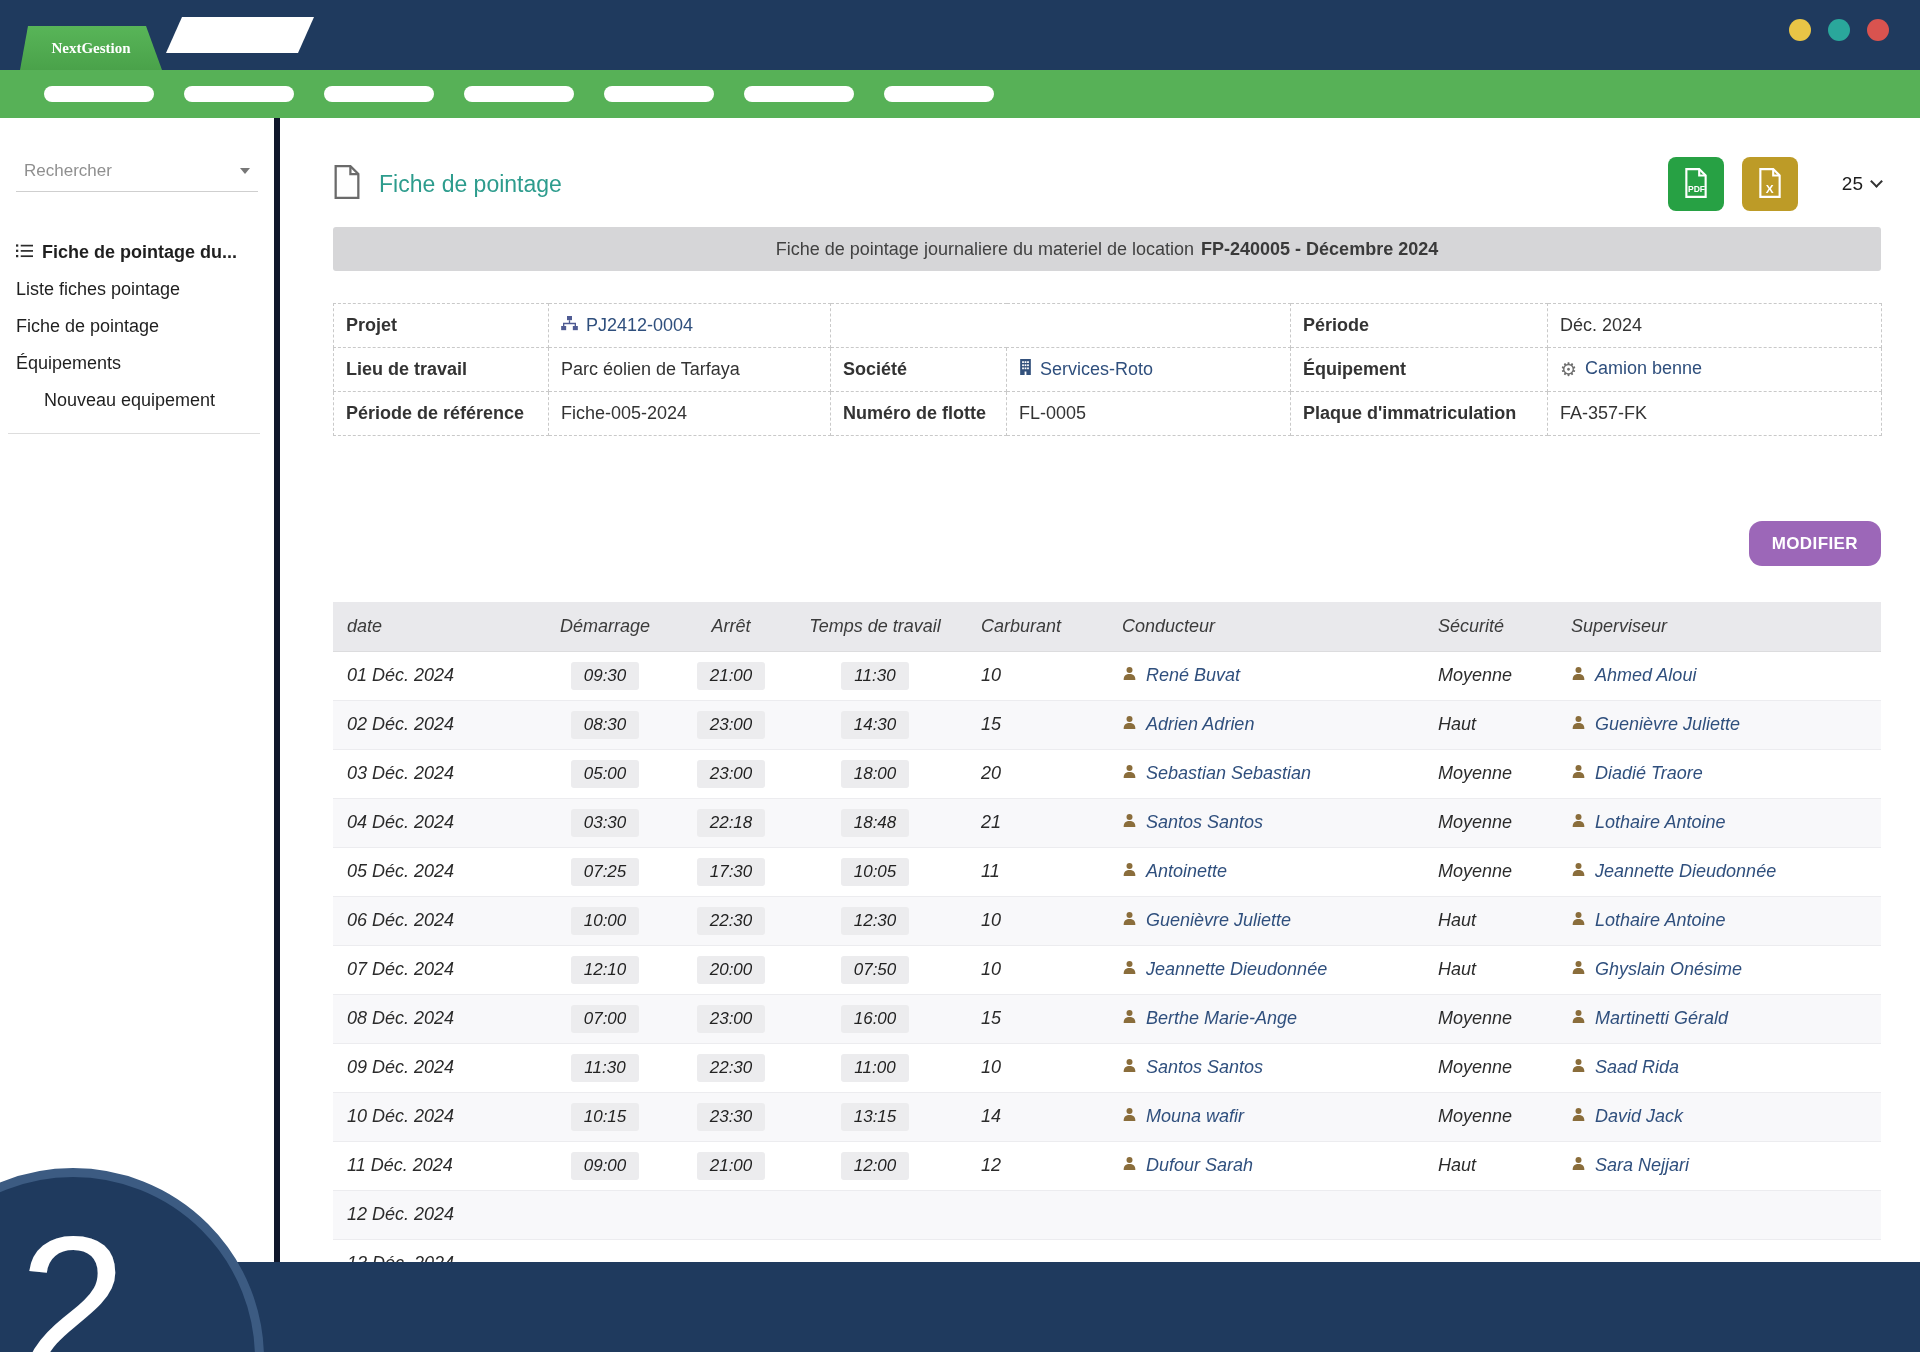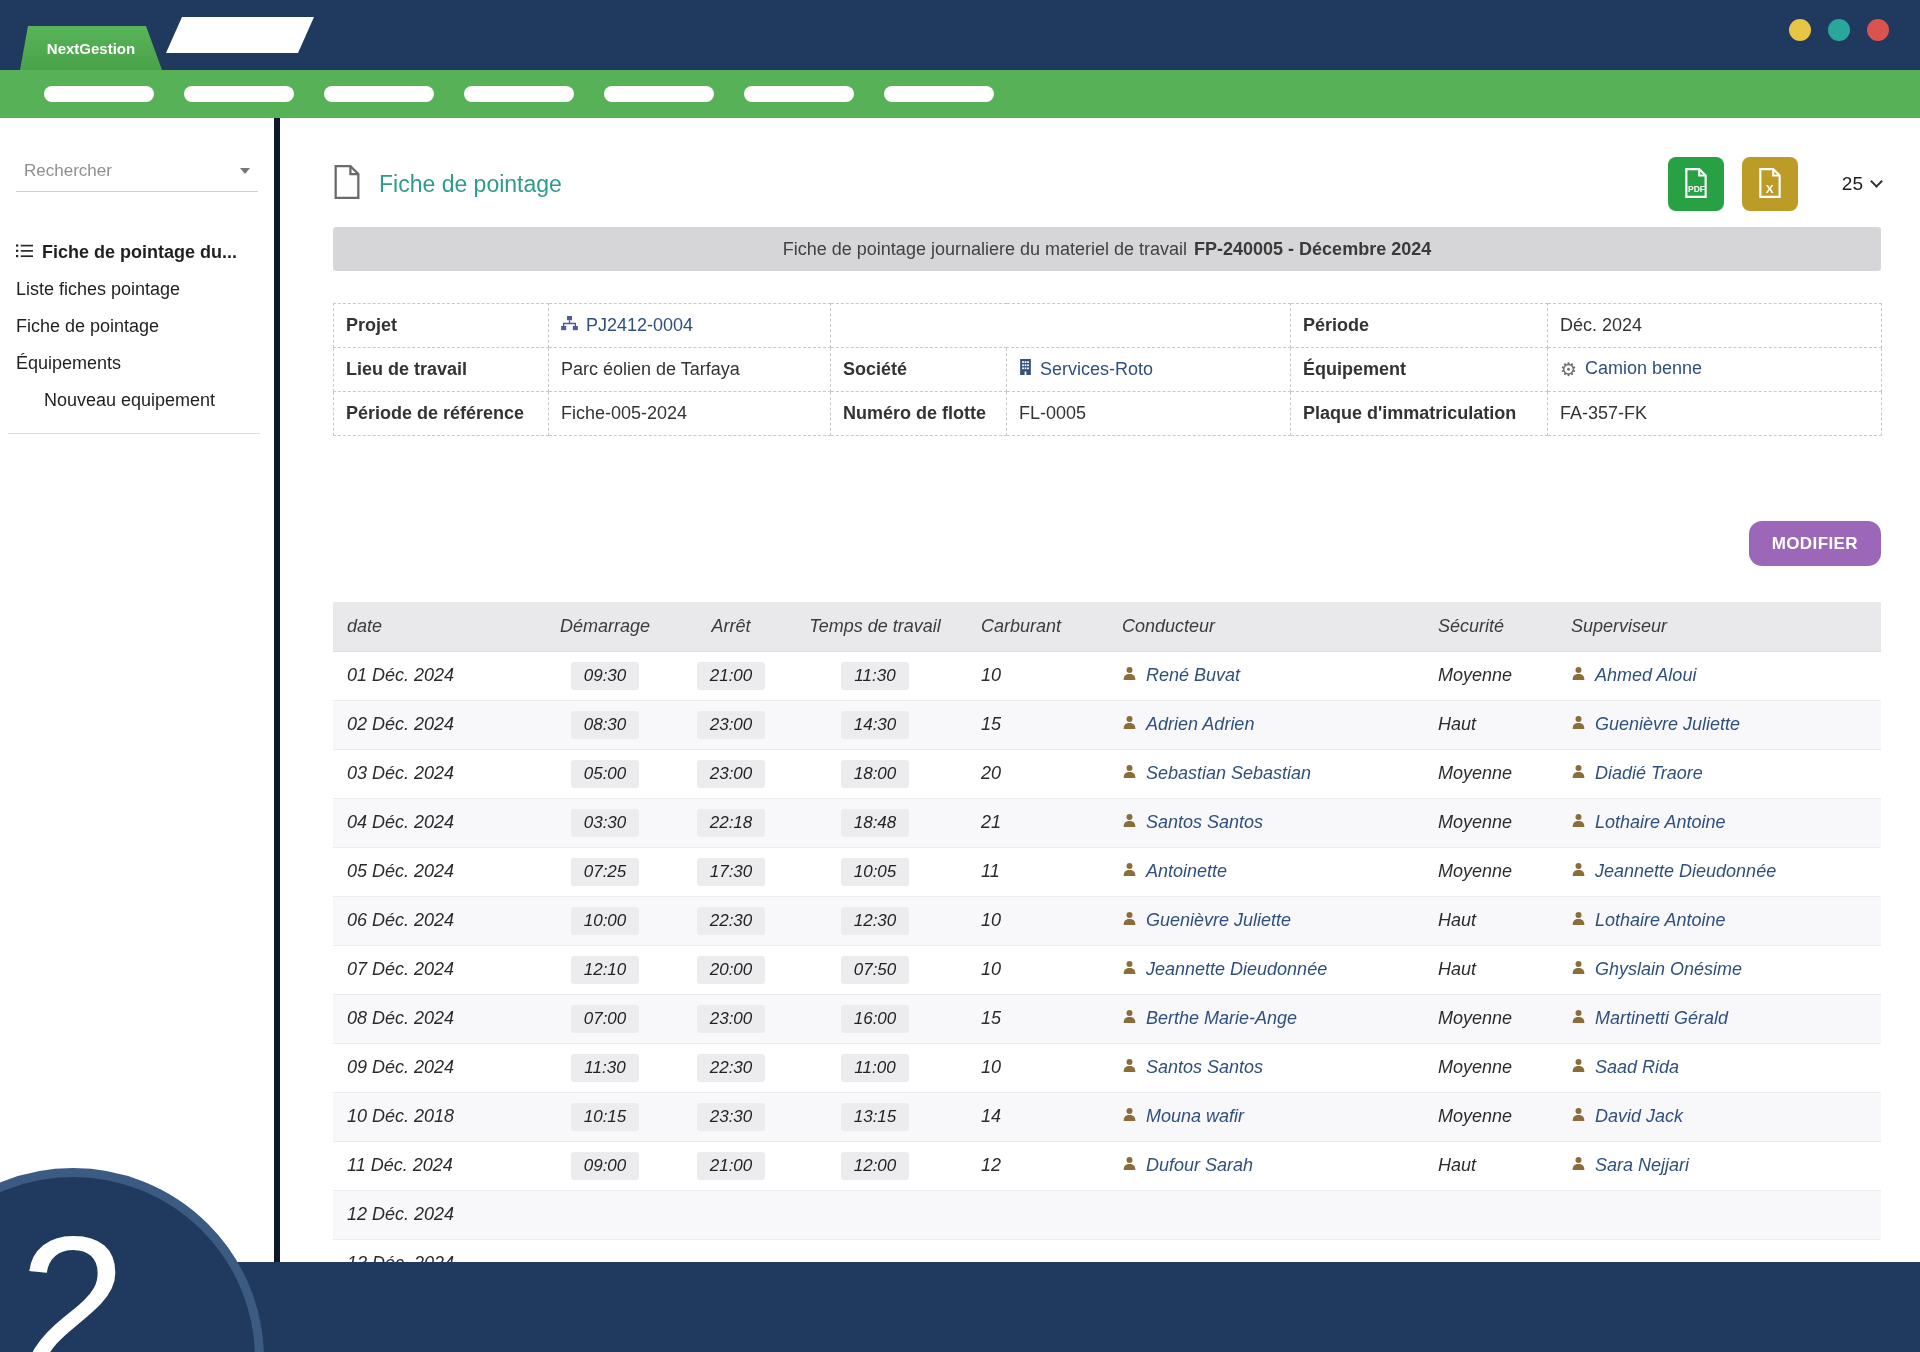--- a/index.html
+++ b/index.html
@@ -3,21 +3,21 @@
 <meta charset="utf-8">
 <style>
   * { margin:0; padding:0; box-sizing:border-box; }
   html,body { width:1920px; height:1352px; }
   body {
     position:relative; overflow:hidden; background:#fff;
     font-family:"Liberation Sans","DejaVu Sans",sans-serif;
   }
 
   
-  .topbar { position:absolute; left:0; top:0; width:100%; height:70px; background:#1f3a5e; }
+  .topbar { position:absolute; left:0; top:0; width:100%; height:70px; background:#1f3a5e;font-family:Liberation Serif, serif; }
   .brand-tab {
     position:absolute; left:20px; top:26px; width:142px; height:44px;
     background:linear-gradient(#58b558,#4aa24a);
     clip-path:polygon(8px 0, calc(100% - 16px) 0, 100% 100%, 0 100%);
     display:flex; align-items:center; justify-content:center;
     color:#fff; font-weight:bold; font-size:15px;
   }
   .blank-tab {
     position:absolute; left:166px; top:17px; width:148px; height:36px; background:#fff;
     clip-path:polygon(16px 0, 100% 0, calc(100% - 16px) 100%, 0 100%);
@@ -190,21 +190,21 @@
         </span>
       </button>
       <div class="page-size">
         <span>25</span>
         <span class="chev"></span>
       </div>
     </div>
   </div>
 
   <div class="banner">
-    <span>Fiche de pointage journaliere du materiel de travail</span>
+    <span>Fiche de pointage journaliere du materiel de location</span>
     <b>FP-240005 - Décembre 2024</b>
   </div>
 
   <table class="info-table">
     <colgroup>
       <col style="width:215px">
         <col style="width:282px">
         <col style="width:176px">
       <col style="width:284px">
         <col style="width:257px">
@@ -492,21 +492,21 @@
           <td>Moyenne</td>
           <td><span class="person">
               <span><svg width="15" height="15" viewBox="0 0 16 16" fill="#8a6d3b">
                   <circle cx="8" cy="4.2" r="3.2"></circle>
                   <path d="M8 8.6c-3.6 0-6.2 2-6.2 5.4V15h12.4v-1c0-3.4-2.6-5.4-6.2-5.4z"></path>
                 </svg></span>
               <a class="plink">Saad Rida</a>
             </span></td>
         </tr>
         <tr>
-          <td>10 Déc. 2018</td>
+          <td>10 Déc. 2024</td>
           <td class="center"><span class="time-badge">10:15</span></td>
           <td class="center"><span class="time-badge">23:30</span></td>
           <td class="center"><span class="time-badge">13:15</span></td>
           <td>14</td>
           <td><span class="person">
               <span><svg width="15" height="15" viewBox="0 0 16 16" fill="#8a6d3b">
                   <circle cx="8" cy="4.2" r="3.2"></circle>
                   <path d="M8 8.6c-3.6 0-6.2 2-6.2 5.4V15h12.4v-1c0-3.4-2.6-5.4-6.2-5.4z"></path>
                 </svg></span>
               <a class="plink">Mouna wafir</a>

